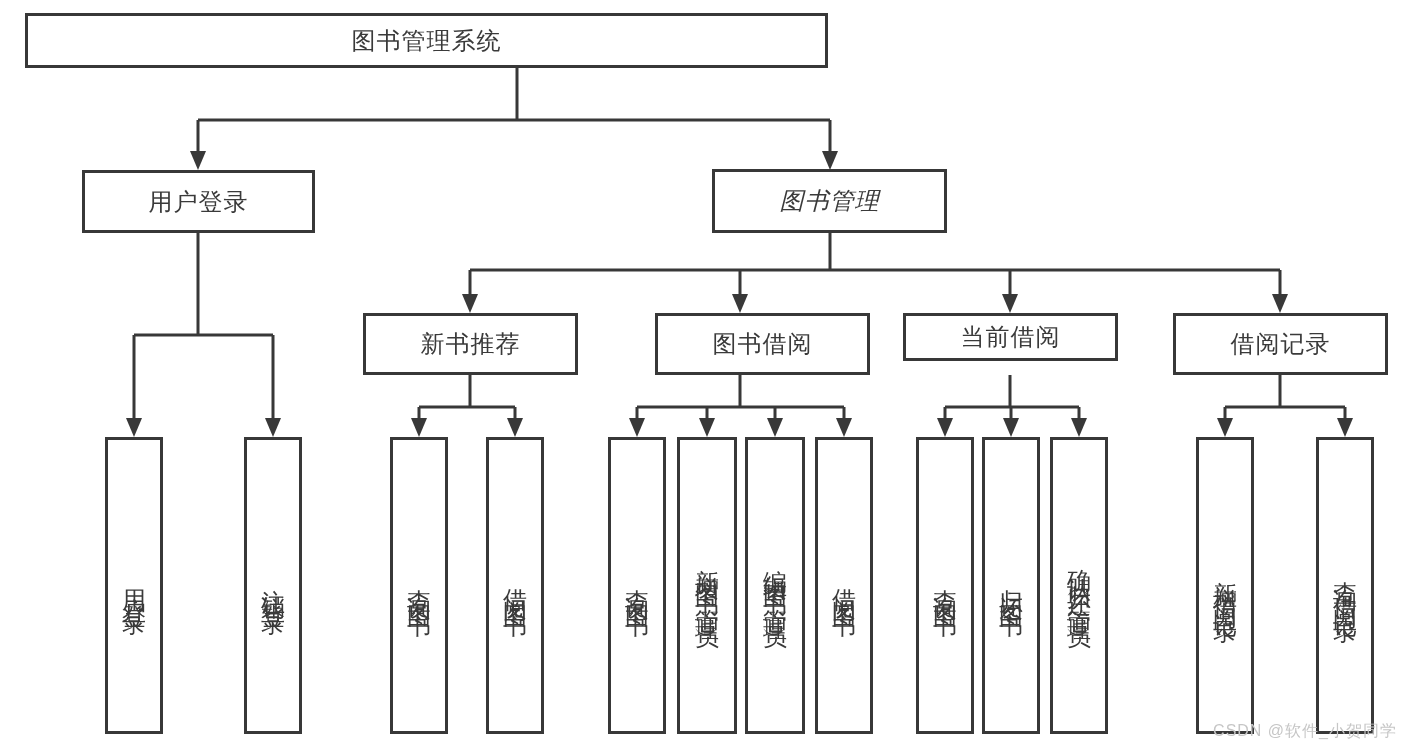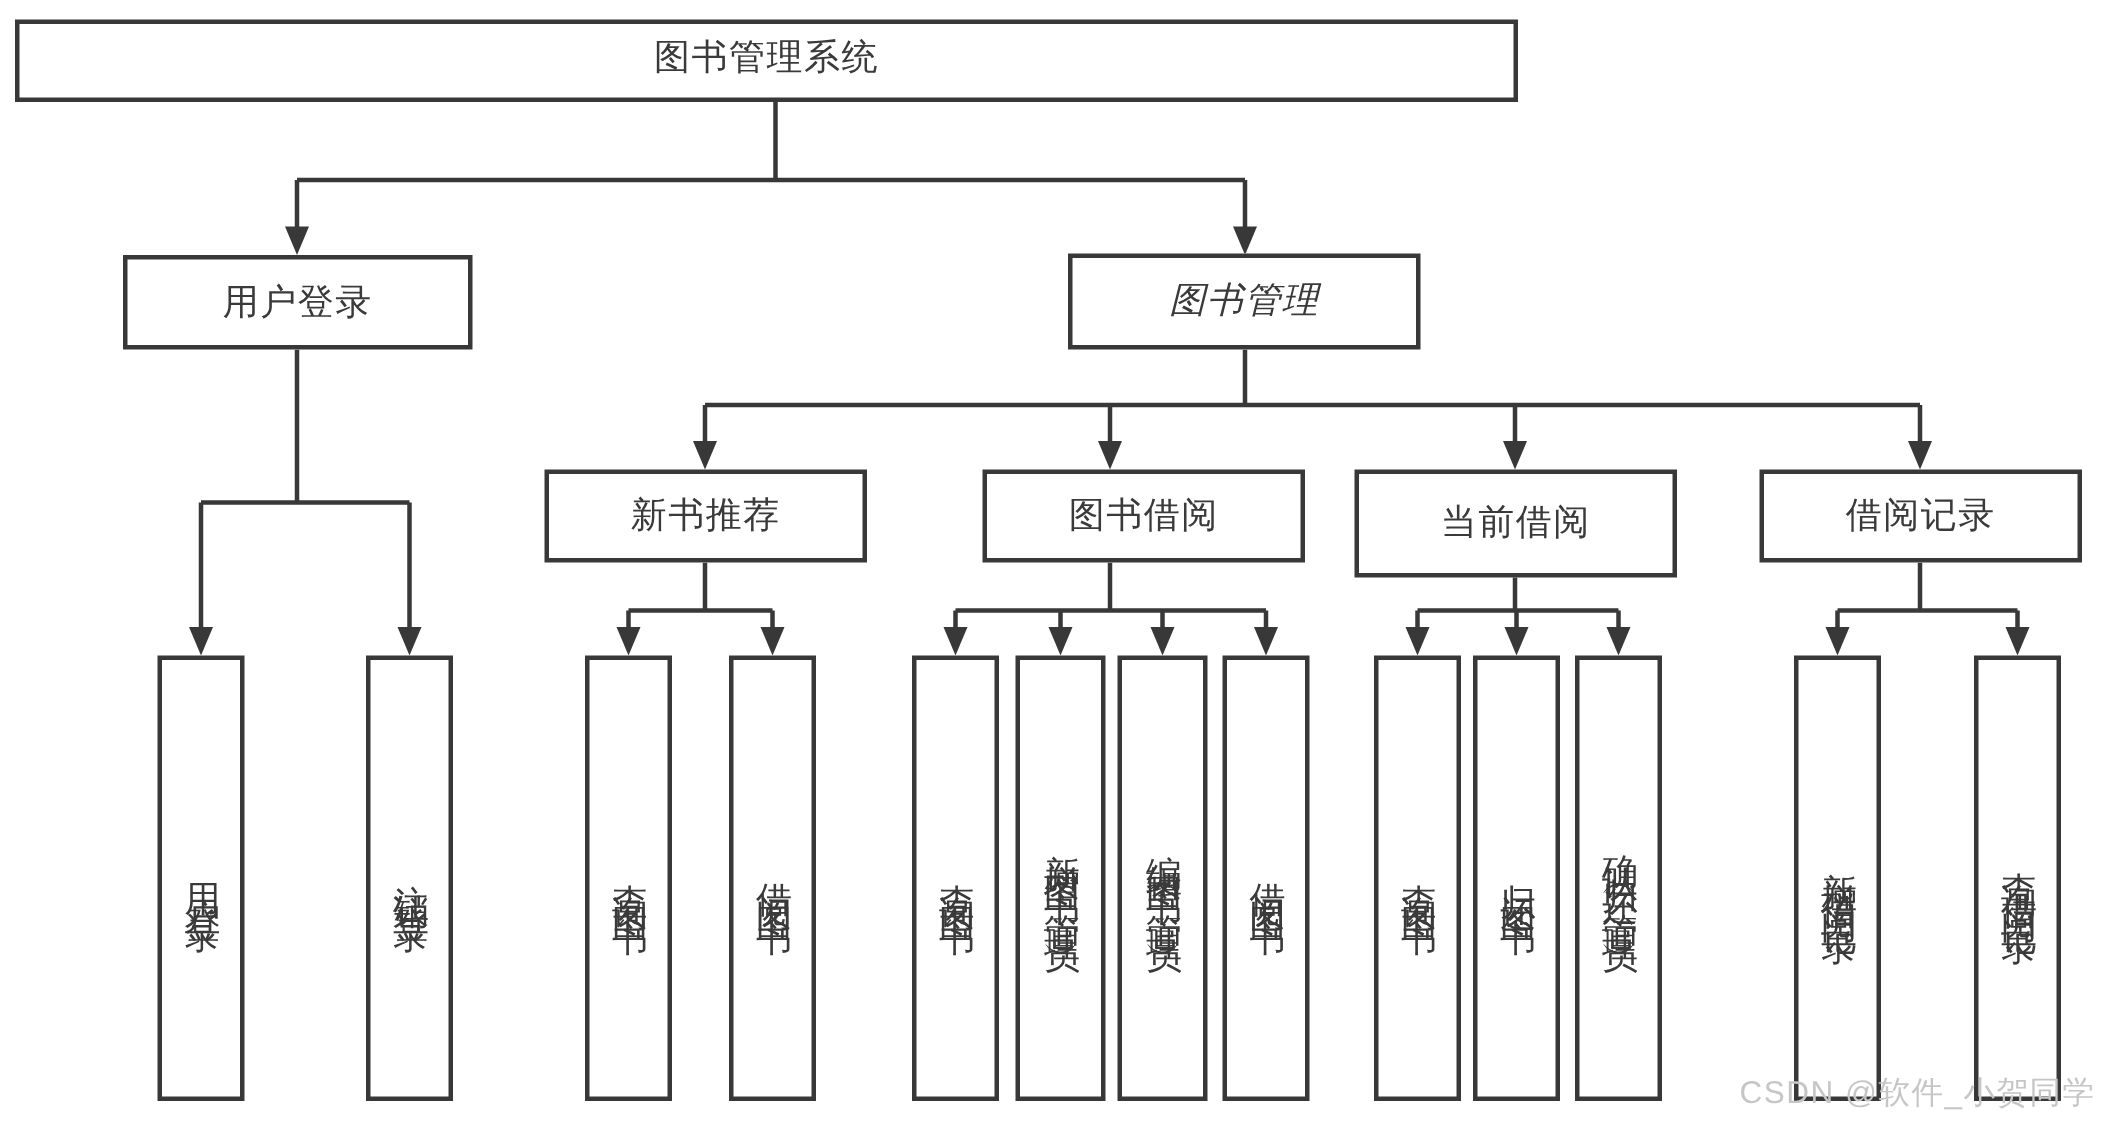--- a/index.html
+++ b/index.html
@@ -42,21 +42,21 @@
     letter-spacing: 8px;
     font-size: 24px;
     white-space: normal;
   }
 
   .watermark {
     position: absolute;
     right: 8px;
     bottom: 5px;
     color: #c6c6c6;
-    font-size: 21px;
+    font-size: 16px;
     letter-spacing: 1px;
   }
 </style>
 </head>
 <body>
 
 <div class="canvas">
 
   <svg class="connectors" width="1405" height="747" viewBox="0 0 1405 747" xmlns="http://www.w3.org/2000/svg">
     <g stroke="#383838" stroke-width="3" fill="none">
@@ -91,28 +91,28 @@
       <polygon points="767,418 783,418 775,437"></polygon>
       <polygon points="836,418 852,418 844,437"></polygon>
       <polygon points="937,418 953,418 945,437"></polygon>
       <polygon points="1003,418 1019,418 1011,437"></polygon>
       <polygon points="1071,418 1087,418 1079,437"></polygon>
       <polygon points="1217,418 1233,418 1225,437"></polygon>
       <polygon points="1337,418 1353,418 1345,437"></polygon>
     </g>
   </svg>
 
-  <div class="node h" style="left:10px; top:13px; width:1002px; height:55px;font-family:Liberation Mono, monospace;">图书管理系统</div>
+  <div class="node h" style="left:25px; top:13px; width:803px; height:55px;">图书管理系统</div>
 
   <div class="node h" style="left:82px; top:170px; width:233px; height:63px;">用户登录</div>
   <div class="node h" style="left:712px; top:169px; width:235px; height:64px;font-style:italic;">图书管理</div>
 
   <div class="node h" style="left:363px; top:313px; width:215px; height:62px;">新书推荐</div>
   <div class="node h" style="left:633px; top:313px; width:215px; height:62px;margin-left:22px;">图书借阅</div>
-  <div class="node h" style="left:903px; top:313px; width:215px; height:72px;">当前借阅</div>
+  <div class="node h" style="left:903px; top:313px; width:215px; height:48px;">当前借阅</div>
   <div class="node h" style="left:1173px; top:313px; width:215px; height:62px;">借阅记录</div>
 
   <div class="node v" style="left:105px; top:437px; width:58px; height:297px;">用户登录</div>
   <div class="node v" style="left:244px; top:437px; width:58px; height:297px;">注销登录</div>
 
   <div class="node v" style="left:390px; top:437px; width:58px; height:297px;">查询图书</div>
   <div class="node v" style="left:486px; top:437px; width:58px; height:297px;">借阅图书</div>
 
   <div class="node v" style="left:608px; top:437px; width:58px; height:297px;">查询图书</div>
   <div class="node v" style="left:677px; top:437px; width:60px; height:297px;">新增图书（管理员）</div>

